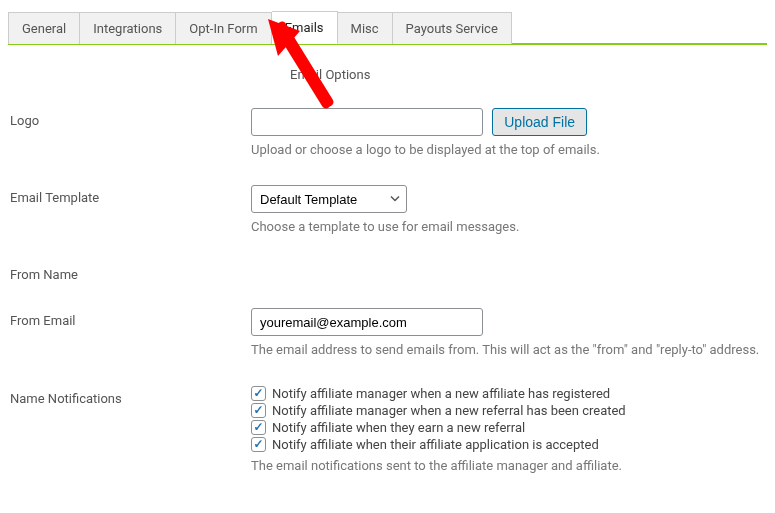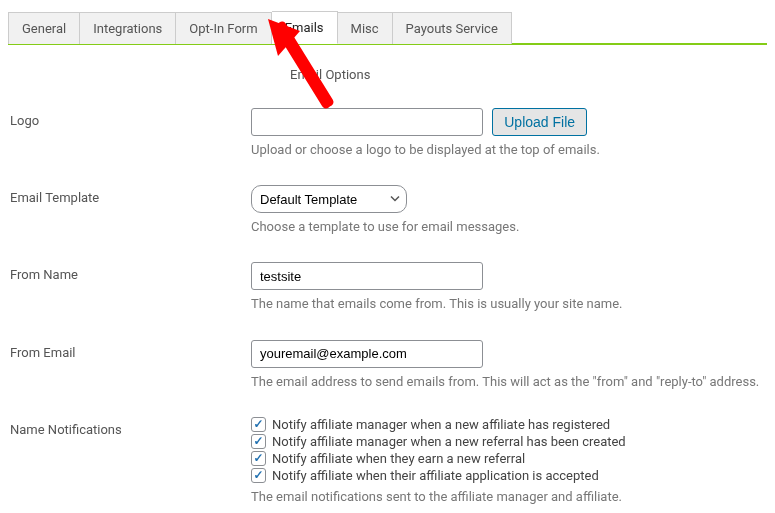--- a/index.html
+++ b/index.html
@@ -99,21 +99,21 @@
   .help-text {
     font-size: 13px;
     color: #777;
     margin-top: 5px;
     line-height: 1.4;
   }
   .select {
     width: 156px;
     height: 28px;
     border: 1px solid #8c8f94;
-    border-radius: 10px;
+    border-radius: 3px;
     padding: 2px 24px 2px 8px;
     font-size: 13px;
     background: #fff;
     appearance: none;
     position: relative;
   }
   .select-wrap {
     position: relative;
     display: inline-block;
   }
@@ -195,24 +195,20 @@
             <path d="M1 3 L5 7 L9 3" stroke="#555" stroke-width="1.5" fill="none"></path>
           </svg>
       </span>
     </span>
     <div class="help-text">Choose a template to use for email messages.</div>
   </div>
 </div>
 
 <div class="form-row">
   <div class="form-label">From Name</div>
-  <div class="form-control-col">
-    <input class="text-input" value="testsite" style="">
-    <div class="help-text">The name that emails come from. This is usually your site name.</div>
-  </div>
 </div>
 
 <div class="form-row">
   <div class="form-label">From Email</div>
   <div class="form-control-col">
     <input class="text-input" value="youremail@example.com" style="">
     <div class="help-text">The email address to send emails from. This will act as the "from" and "reply-to" address.</div>
   </div>
 </div>
 

